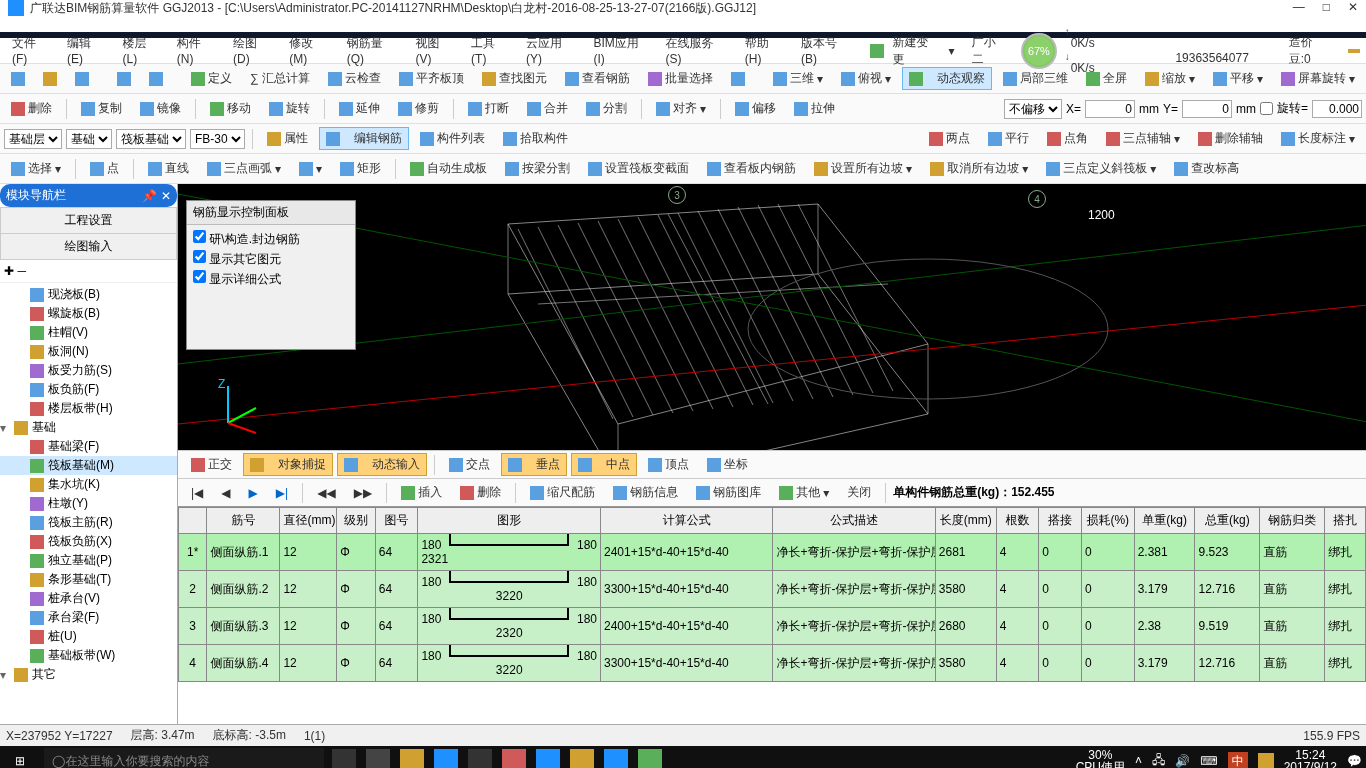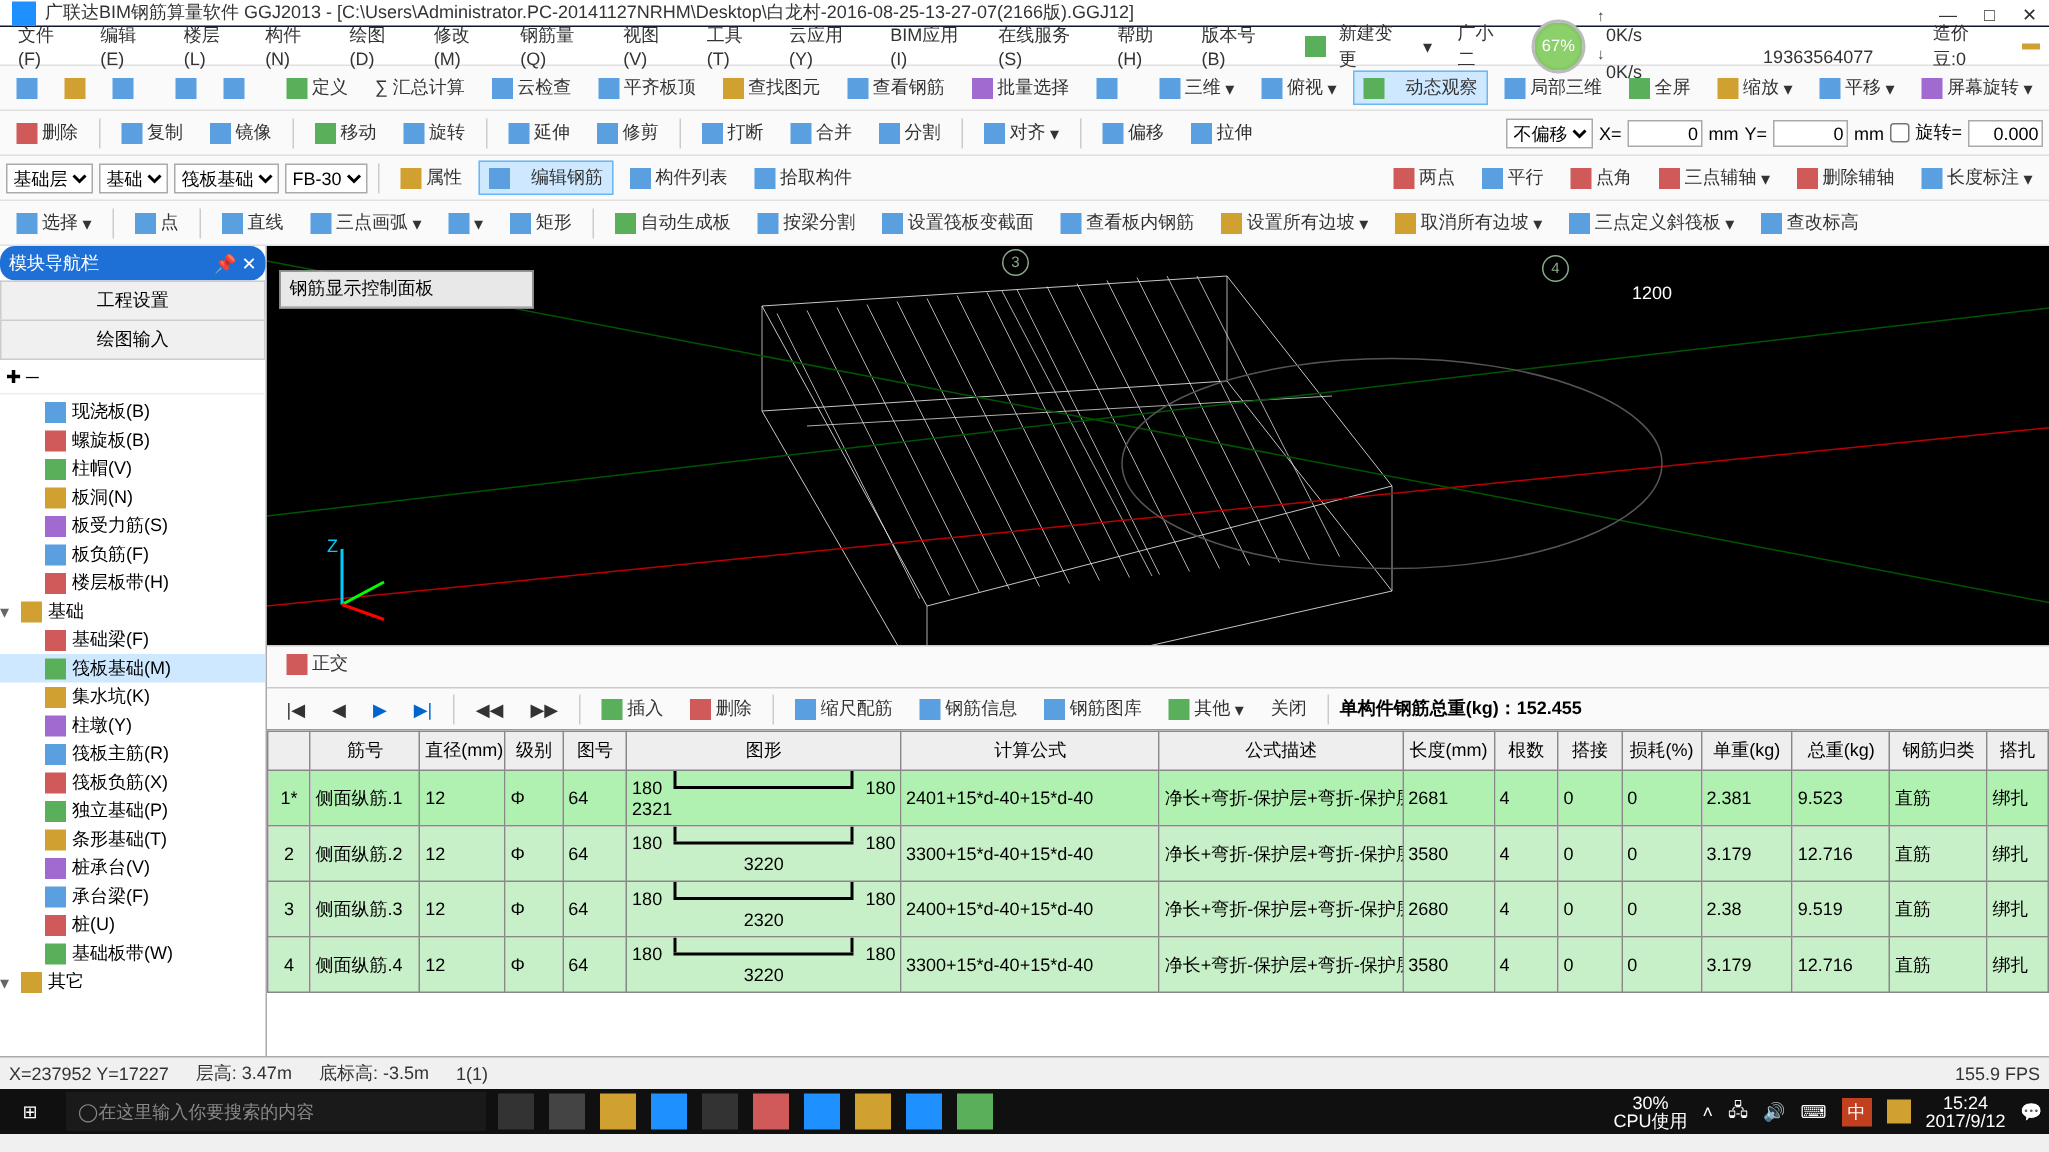--- a/index.html
+++ b/index.html
@@ -1,17 +1,17 @@
 <!DOCTYPE html>
 <html><head>
 <meta charset="utf-8">
 <style>
 * { margin:0; padding:0; box-sizing:border-box; font-family:"Microsoft YaHei","SimSun",sans-serif; font-size:12px; }
 body { width:1366px; height:768px; overflow:hidden; background:#f0f0f0; position:relative; }
-.titlebar { height:18px; background:#fff; display:flex; align-items:flex-end; padding:0 8px; border-bottom:1px solid #0f172a; }
+.titlebar { height:38px; background:#fff; display:flex; align-items:flex-start; padding:0 8px; border-bottom:6px solid #0f172a; }
 .titlebar .app-icon { width:16px; height:16px; background:#1e90ff; margin-right:6px; }
 .titlebar .title { flex:1; color:#333; white-space:nowrap; overflow:hidden; }
 .titlebar .winbtns { display:flex; gap:18px; font-size:14px; color:#333; }
 .menubar { height:26px; background:#fff; display:flex; align-items:center; padding:0 6px; gap:4px; border-bottom:1px solid #e0e0e0; }
 .menubar span { padding:2px 6px; color:#333; }
 .menubar .right { margin-left:auto; display:flex; align-items:center; gap:8px; }
 .gauge { width:36px; height:36px; border-radius:50%; background:radial-gradient(circle,#8bd06b 60%,#5aa93a 100%); color:#fff; display:flex; align-items:center; justify-content:center; font-size:11px; border:2px solid #bbb; }
 .netstat { font-size:10px; color:#444; line-height:1.1; }
 .toolbar { height:30px; background:#fafafa; display:flex; align-items:center; padding:0 4px; gap:4px; border-bottom:1px solid #e0e0e0; overflow:hidden; white-space:nowrap; }
 .tbtn { display:inline-flex; align-items:center; gap:3px; padding:2px 6px; color:#333; border:1px solid transparent; }
@@ -37,21 +37,21 @@
 .sidebar-bottom div{ background:#f0f0f0; border:1px solid #ccc; text-align:center; padding:4px; }
 .viewport { flex:1; display:flex; flex-direction:column; position:relative; }
 .cad { flex:1; background:#000; position:relative; overflow:hidden; }
 .cad-panel { position:absolute; left:8px; top:16px; width:170px; background:#f0f0f0; border:1px solid #888; z-index:10;}
 .cad-panel .hdr{ background:#e8e8e8; padding:3px 6px; border-bottom:1px solid #bbb;}
 .cad-panel .body{ padding:4px 6px 60px 6px;}
 .cad-panel label{ display:block; font-size:12px; padding:1px 0;}
 .grid3d { position:absolute; left:220px; top:10px; width:570px; height:290px; }
 .grid3d line{ stroke:#e8e8e8; stroke-width:0.5;}
 .axes { position:absolute; left:30px; bottom:12px; }
-.snapbar { height:28px; background:#fafafa; border-top:1px solid #ccc; display:flex; padding:0 6px; gap:4px;flex-direction:column; }
+.snapbar { height:28px; background:#fafafa; border-top:1px solid #ccc; display:flex; align-items:center; padding:12px 6px; gap:4px; }
 .snapbar .tbtn.active{ background:#ffd27a; border-color:#d0a030;}
 .tablebar { height:28px; background:#fafafa; border-top:1px solid #ccc; display:flex; align-items:center; padding:0 6px; gap:4px; }
 .tablearea { height:218px; background:#fff; border-top:1px solid #999; overflow:auto;}
 table { border-collapse:collapse; width:100%; table-layout:fixed;}
 th,td{ border:1px solid #888; padding:4px 3px; font-size:12px; text-align:left; white-space:nowrap; overflow:hidden;}
 th{ background:#eee; text-align:center; font-weight:normal;}
 tr.sel td{ background:#b0f0b0;}
 tr.alt td{ background:#c8f0c8;}
 .rownum{ background:#eee; text-align:center; width:28px;}
 .shape-cell{ display:flex; align-items:center; justify-content:center; gap:4px;}
@@ -431,20 +431,25 @@
           <span class="ticon y"></span>
           <span>其它</span>
         </div>
       </div>
   </div>
 
   <div class="viewport">
     <div class="cad">
       <div class="cad-panel">
         <div class="hdr">钢筋显示控制面板</div>
+        <div class="body">
+          <label><input type="checkbox" checked="" style=""> <span>研\构造.封边钢筋</span></label>
+          <label><input type="checkbox" checked="" style=""> <span>显示其它图元</span></label>
+          <label><input type="checkbox" checked="" style=""> <span>显示详细公式</span></label>
+        </div>
       </div>
 
       <svg class="grid3d" viewBox="0 0 570 290">
         <g stroke="#ddd" stroke-width="0.6" fill="none">
           <polygon points="110,30 420,10 530,150 220,230"></polygon>
           <polygon points="110,100 420,80 530,220 220,290"></polygon>
           <line x1="110" y1="30" x2="110" y2="100"></line>
             <line x1="420" y1="10" x2="420" y2="80"></line>
           <line x1="530" y1="150" x2="530" y2="220"></line>
             <line x1="220" y1="230" x2="220" y2="290"></line>

